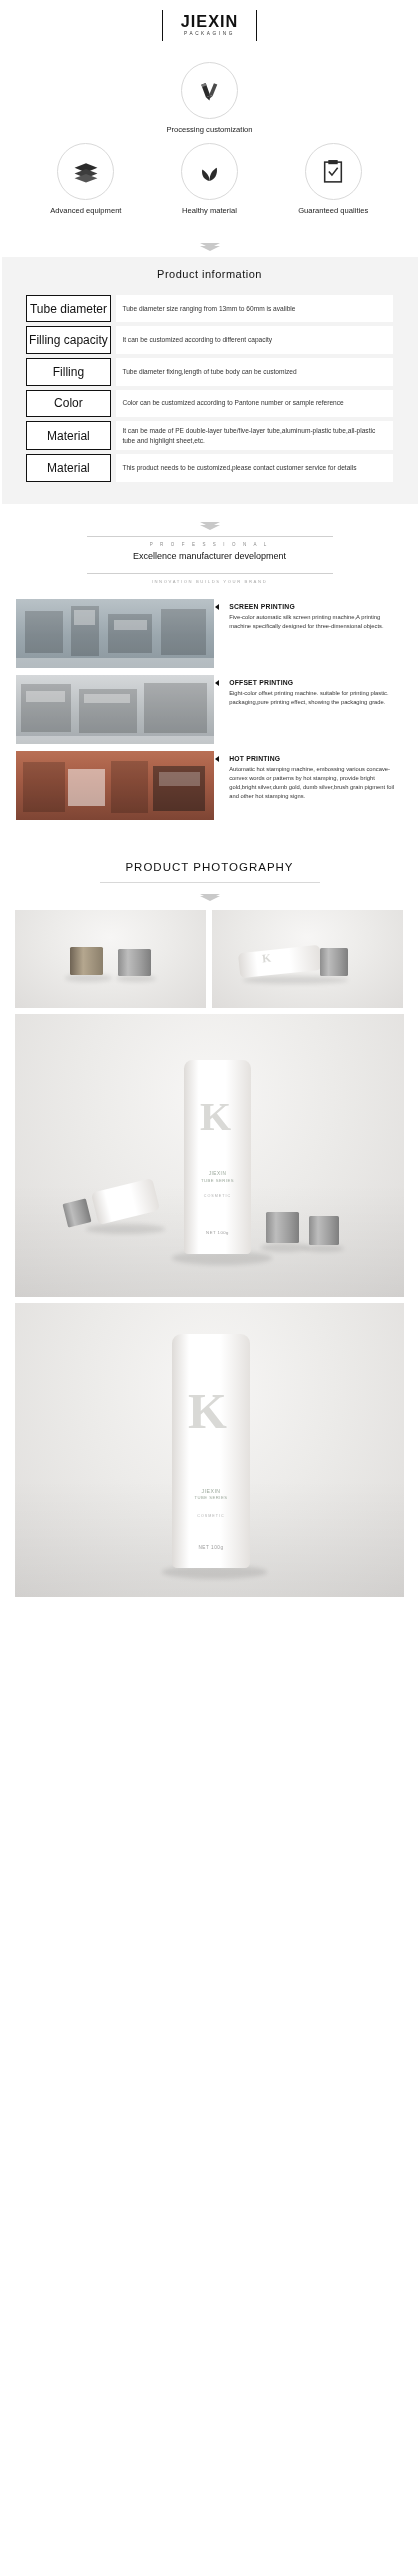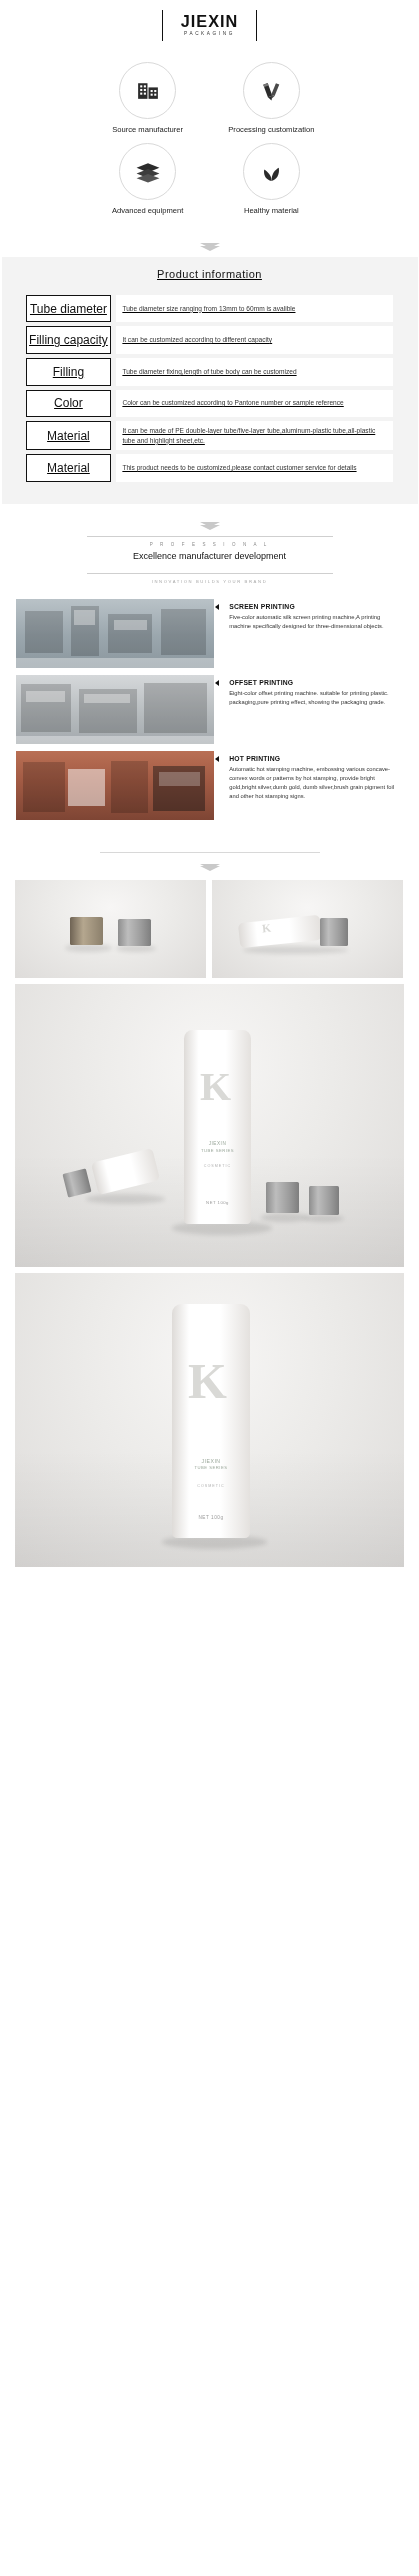--- a/index.html
+++ b/index.html
@@ -84,21 +84,20 @@
     border-left: 10px solid transparent;
     border-right: 10px solid transparent;
     border-top: 5.8px solid #c9c9c9;
   }
   .chevron-pair i.second { margin-top: -2.1px; }
 
   
   .pi-wrap {
     background: #f3f3f3;
     padding: 11.5px 0 18px 0;
-    text-decoration: underline;
   }
   .pi-title {
     text-align: center;
     font-size: 11px;
     color: #111;
     letter-spacing: 0.5px;
     margin-bottom: 10.5px;
     font-weight: normal;
   }
   .pi-table {
@@ -283,39 +282,20 @@
   <div class="logo-bar">
     <div class="logo-box">
       <div class="logo-main">JIEXIN</div>
       <div class="logo-sub">PACKAGING</div>
     </div>
   </div>
 
   <div class="features">
     <div class="feature-row">
 
-      <div class="feature">
-        <div class="circle">
-          <svg width="26" height="24" viewBox="0 0 50 46">
-            <rect x="6" y="10" width="18" height="30" fill="#2b2b2b"></rect>
-            <rect x="26" y="18" width="18" height="22" fill="#2b2b2b"></rect>
-            <rect x="10" y="14" width="4" height="4" fill="#fff"></rect>
-            <rect x="17" y="14" width="4" height="4" fill="#fff"></rect>
-            <rect x="10" y="21" width="4" height="4" fill="#fff"></rect>
-            <rect x="17" y="21" width="4" height="4" fill="#fff"></rect>
-            <rect x="10" y="28" width="4" height="4" fill="#fff"></rect>
-            <rect x="17" y="28" width="4" height="4" fill="#fff"></rect>
-            <rect x="30" y="23" width="4" height="4" fill="#fff"></rect>
-            <rect x="37" y="23" width="4" height="4" fill="#fff"></rect>
-            <rect x="30" y="30" width="4" height="4" fill="#fff"></rect>
-            <rect x="37" y="30" width="4" height="4" fill="#fff"></rect>
-          </svg>
-        </div>
-        <div class="feature-label">Source manufacturer</div>
-      </div>
 
       <div class="feature">
         <div class="circle">
           <svg width="25" height="25" viewBox="0 0 48 48">
             <g transform="rotate(-20 24 24)">
               <rect x="13" y="8" width="9" height="26" fill="#2b2b2b"></rect>
               <polygon points="13,34 22,34 17.5,42" fill="#2b2b2b"></polygon>
               <rect x="13" y="8" width="9" height="5" fill="#777"></rect>
             </g>
             <g transform="rotate(22 30 24)">
@@ -346,20 +326,30 @@
       <div class="feature">
         <div class="circle">
           <svg width="25" height="25" viewBox="0 0 48 48">
             <path d="M24 42 C24 30 16 24 10 20 C8 32 14 40 24 42 Z" fill="#2b2b2b"></path>
             <path d="M24 42 C24 28 31 21 38 17 C40 30 34 40 24 42 Z" fill="#2b2b2b"></path>
           </svg>
         </div>
         <div class="feature-label">Healthy material</div>
       </div>
 
+      <div class="feature">
+        <div class="circle">
+          <svg width="24" height="26" viewBox="0 0 46 50">
+            <rect x="7" y="6" width="32" height="38" fill="none" stroke="#2b2b2b" stroke-width="3"></rect>
+            <polyline points="15,24 21,31 32,17" fill="none" stroke="#2b2b2b" stroke-width="3"></polyline>
+            <rect x="14" y="2" width="18" height="8" fill="#2b2b2b"></rect>
+          </svg>
+        </div>
+        <div class="feature-label">Guaranteed qualities</div>
+      </div>
 
     </div>
   </div>
 
   <div class="chevron-pair">
     <i></i>
       <i class="second"></i>
   </div>
 
   <div class="pi-wrap">
@@ -461,20 +451,21 @@
       <div class="print-text">
         <span class="arrow-left"></span>
         <div class="print-title">HOT PRINTING</div>
         <div class="print-desc">Automatic hot stamping machine, embossing various concave-convex words or patterns by hot stamping, provide bright gold,bright silver,dumb gold, dumb silver,brush grain pigment foil and other hot stamping signs.</div>
       </div>
     </div>
 
   </div>
 
   <div>
+    <div class="pp-title">PRODUCT  PHOTOGRAPHY</div>
     <div class="pp-rule"></div>
     <div class="chevron-pair" style="margin-top:11.5px;">
       <i></i>
         <i class="second"></i>
     </div>
 
     <div class="gallery">
 
       <div class="grid2">
         <div class="ph half">

